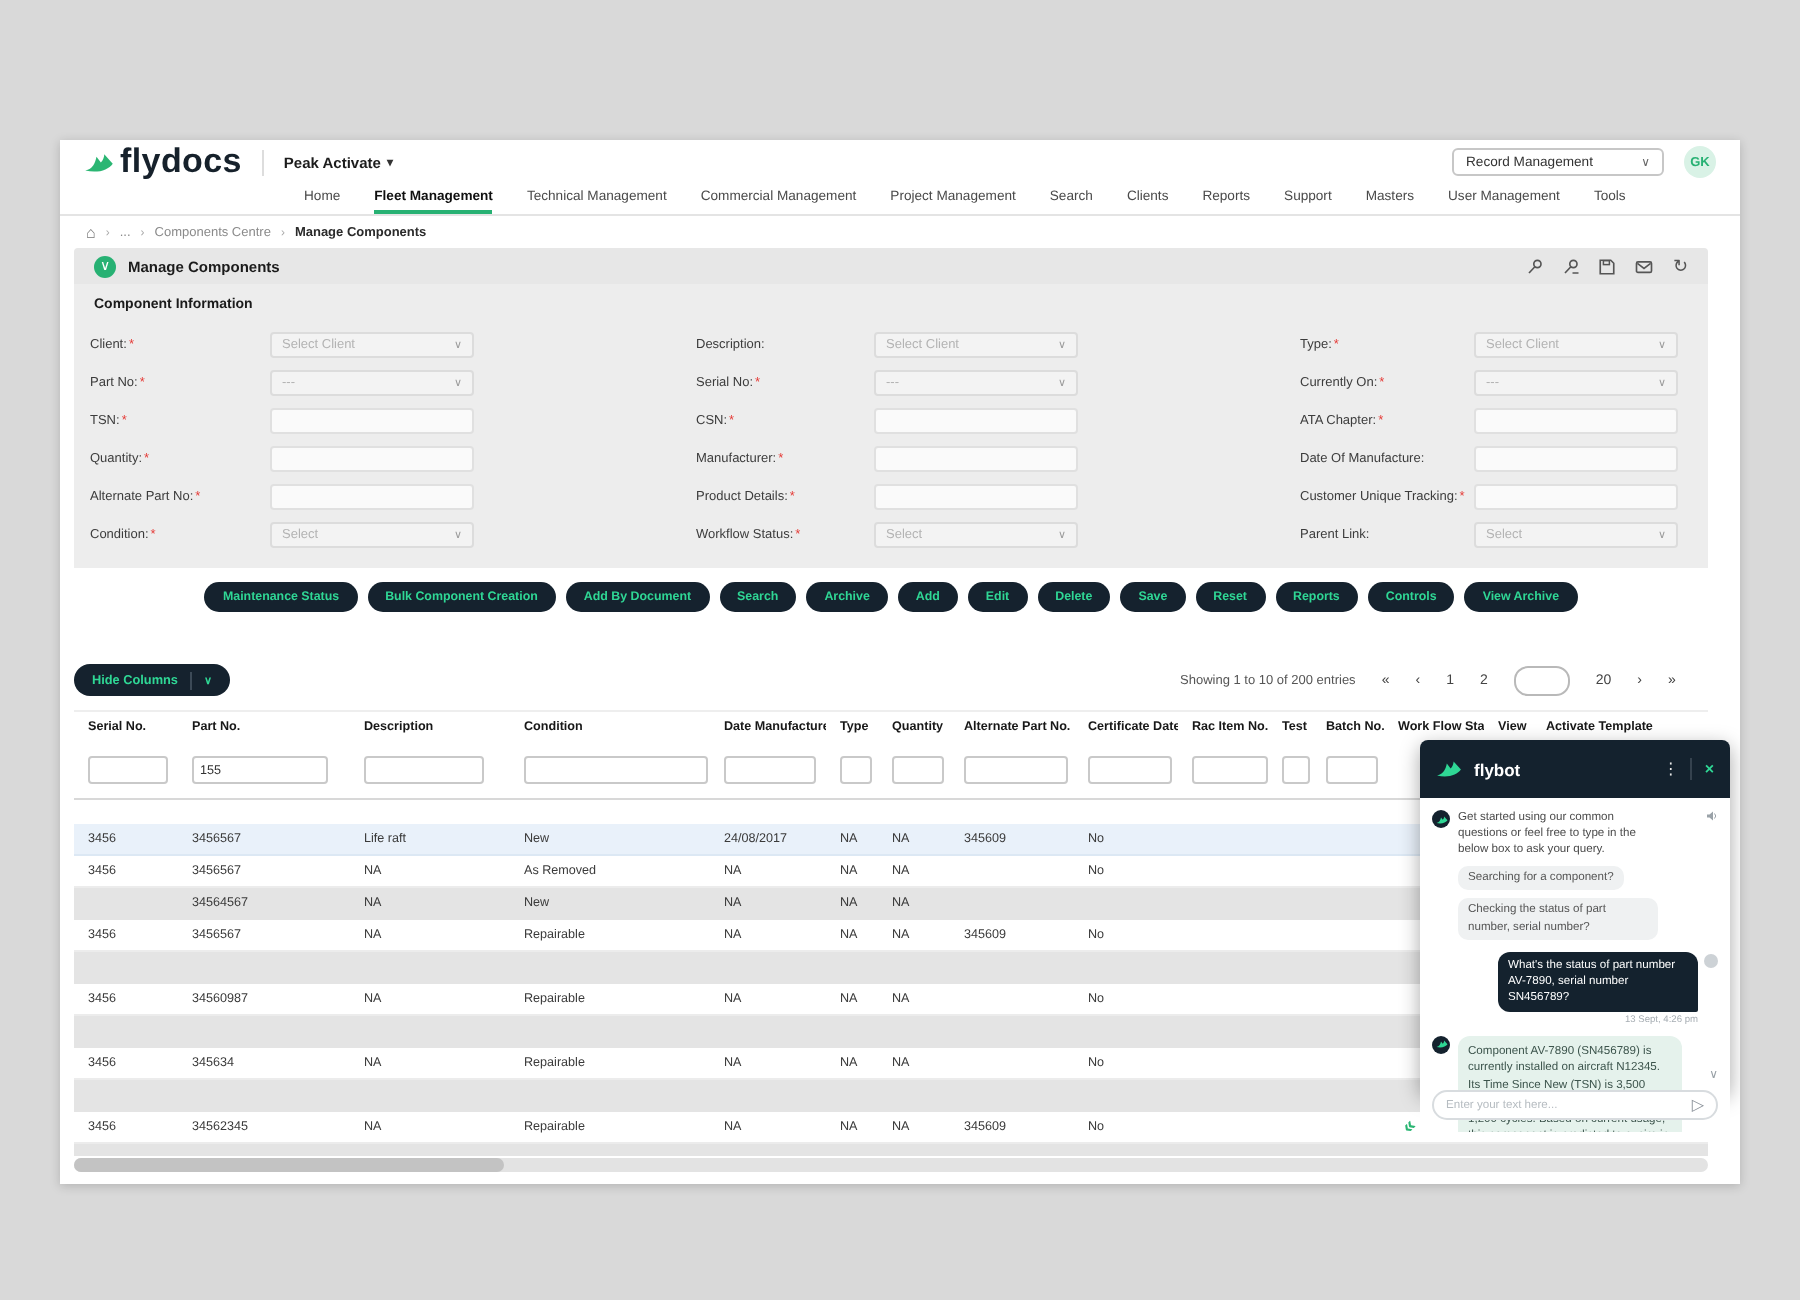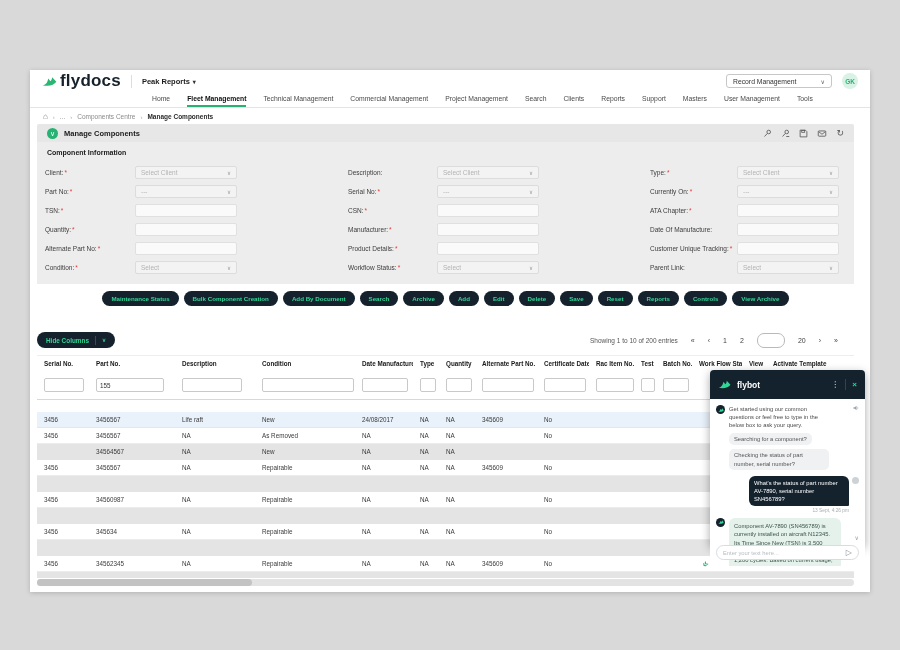--- a/index.html
+++ b/index.html
@@ -119,21 +119,21 @@
 
   <div class="topbar">
     <div class="brand">
       <svg width="15" height="11" viewBox="0 0 24 16">
           <path d="M1 14 C7 13 9 8 10 3 L13.5 7.5 C15.5 5.5 16.2 3 16.2 1 L23 8.5 C19.5 13.5 11 16.5 1 14 Z" fill="#2bb673"></path>
         </svg>
       <span class="brand-name">flydocs</span>
     </div>
     <div class="tb-sep"></div>
     <div class="client-dd">
-      <span>Peak Reports</span>
+      <span>Peak Activate</span>
       <span class="chev">▾</span>
     </div>
     <div class="tb-spacer"></div>
     <div class="record-select">
       <span>Record Management</span>
       <span class="chev">∨</span>
     </div>
     <div class="avatar">GK</div>
   </div>
 

